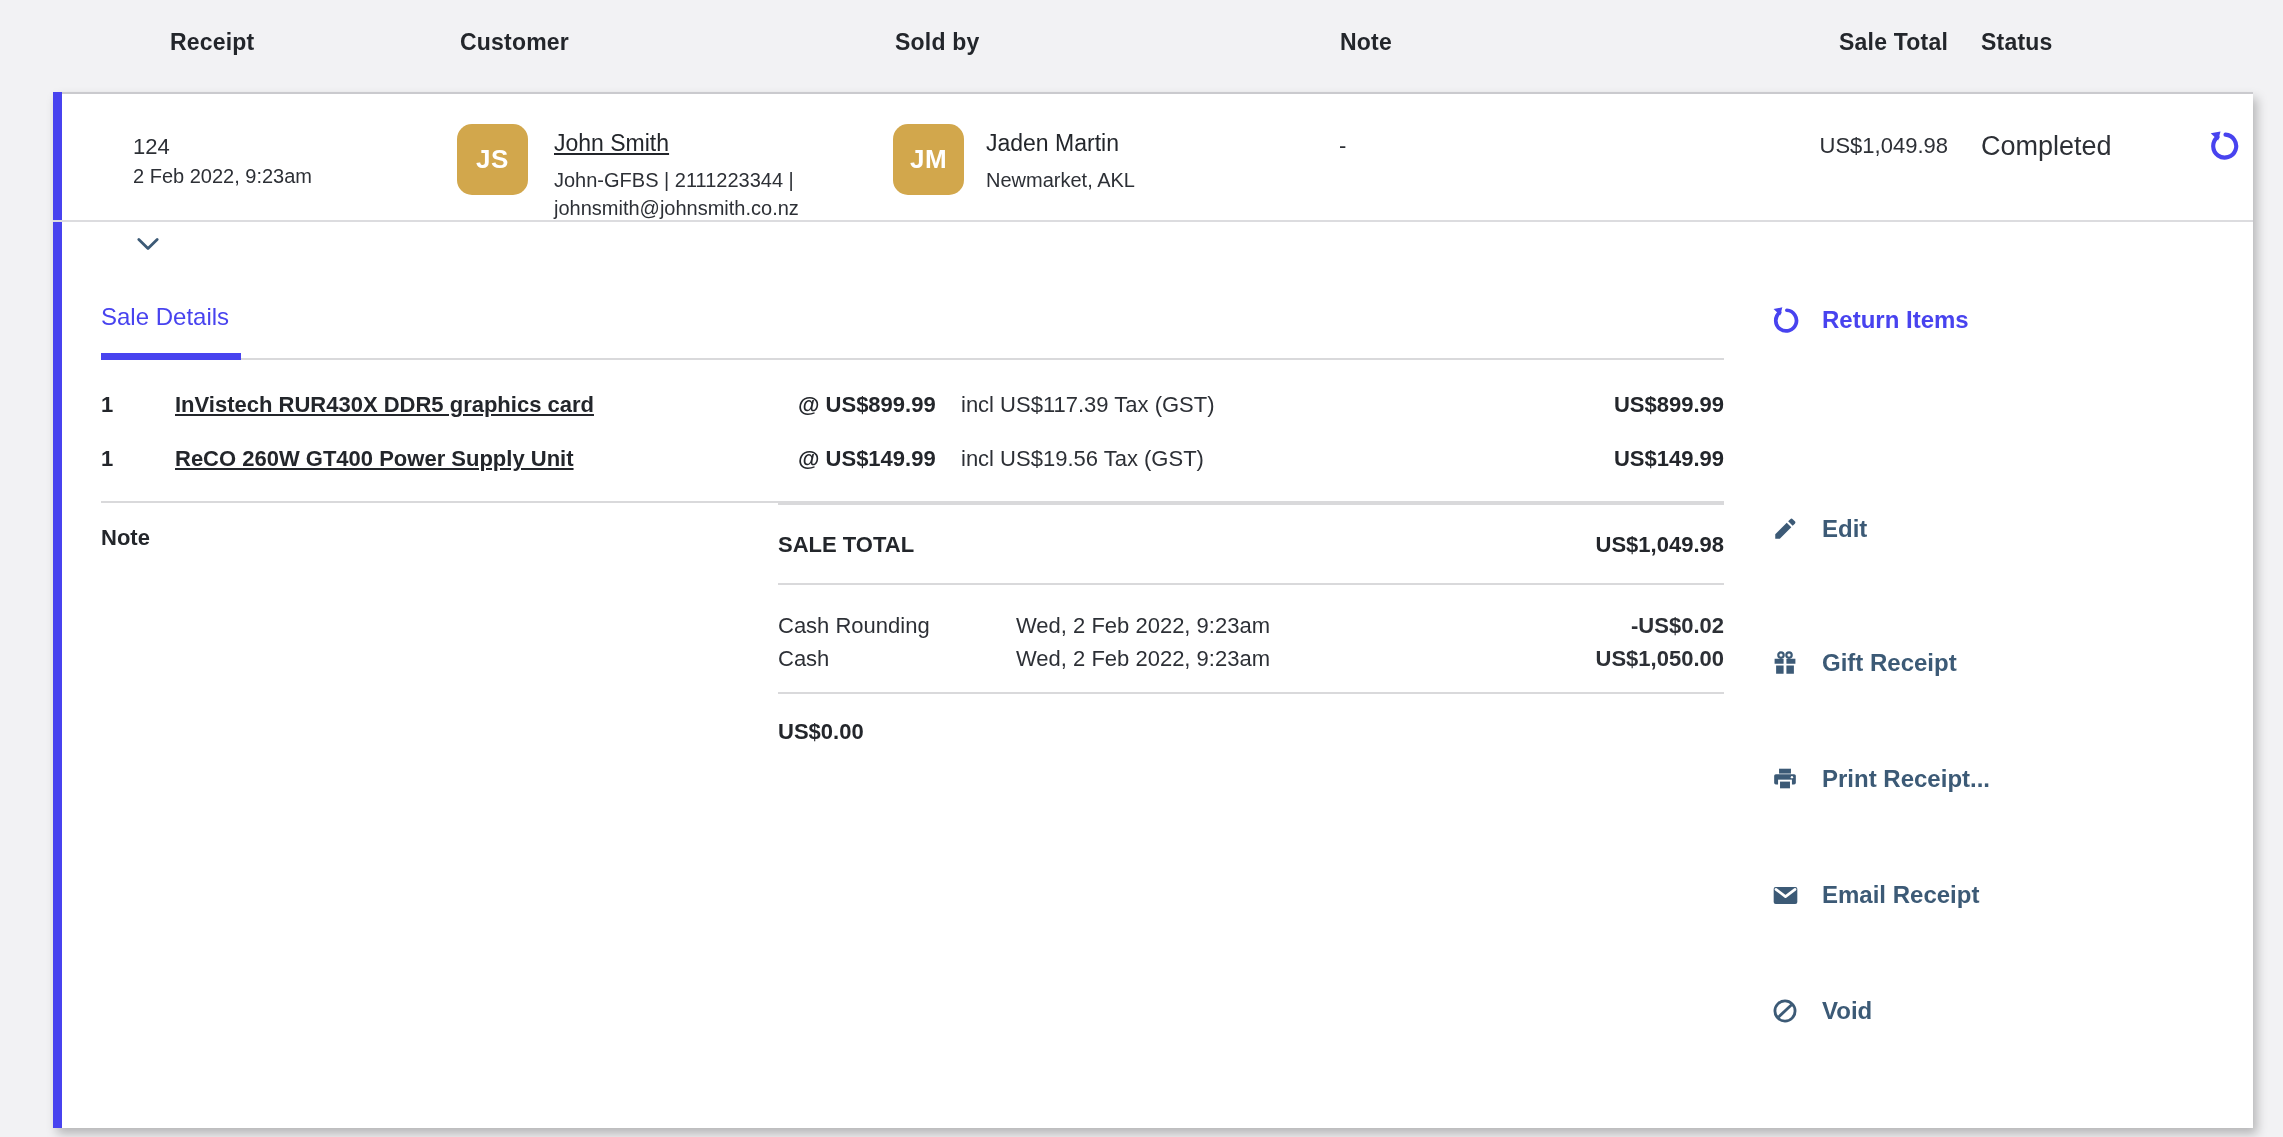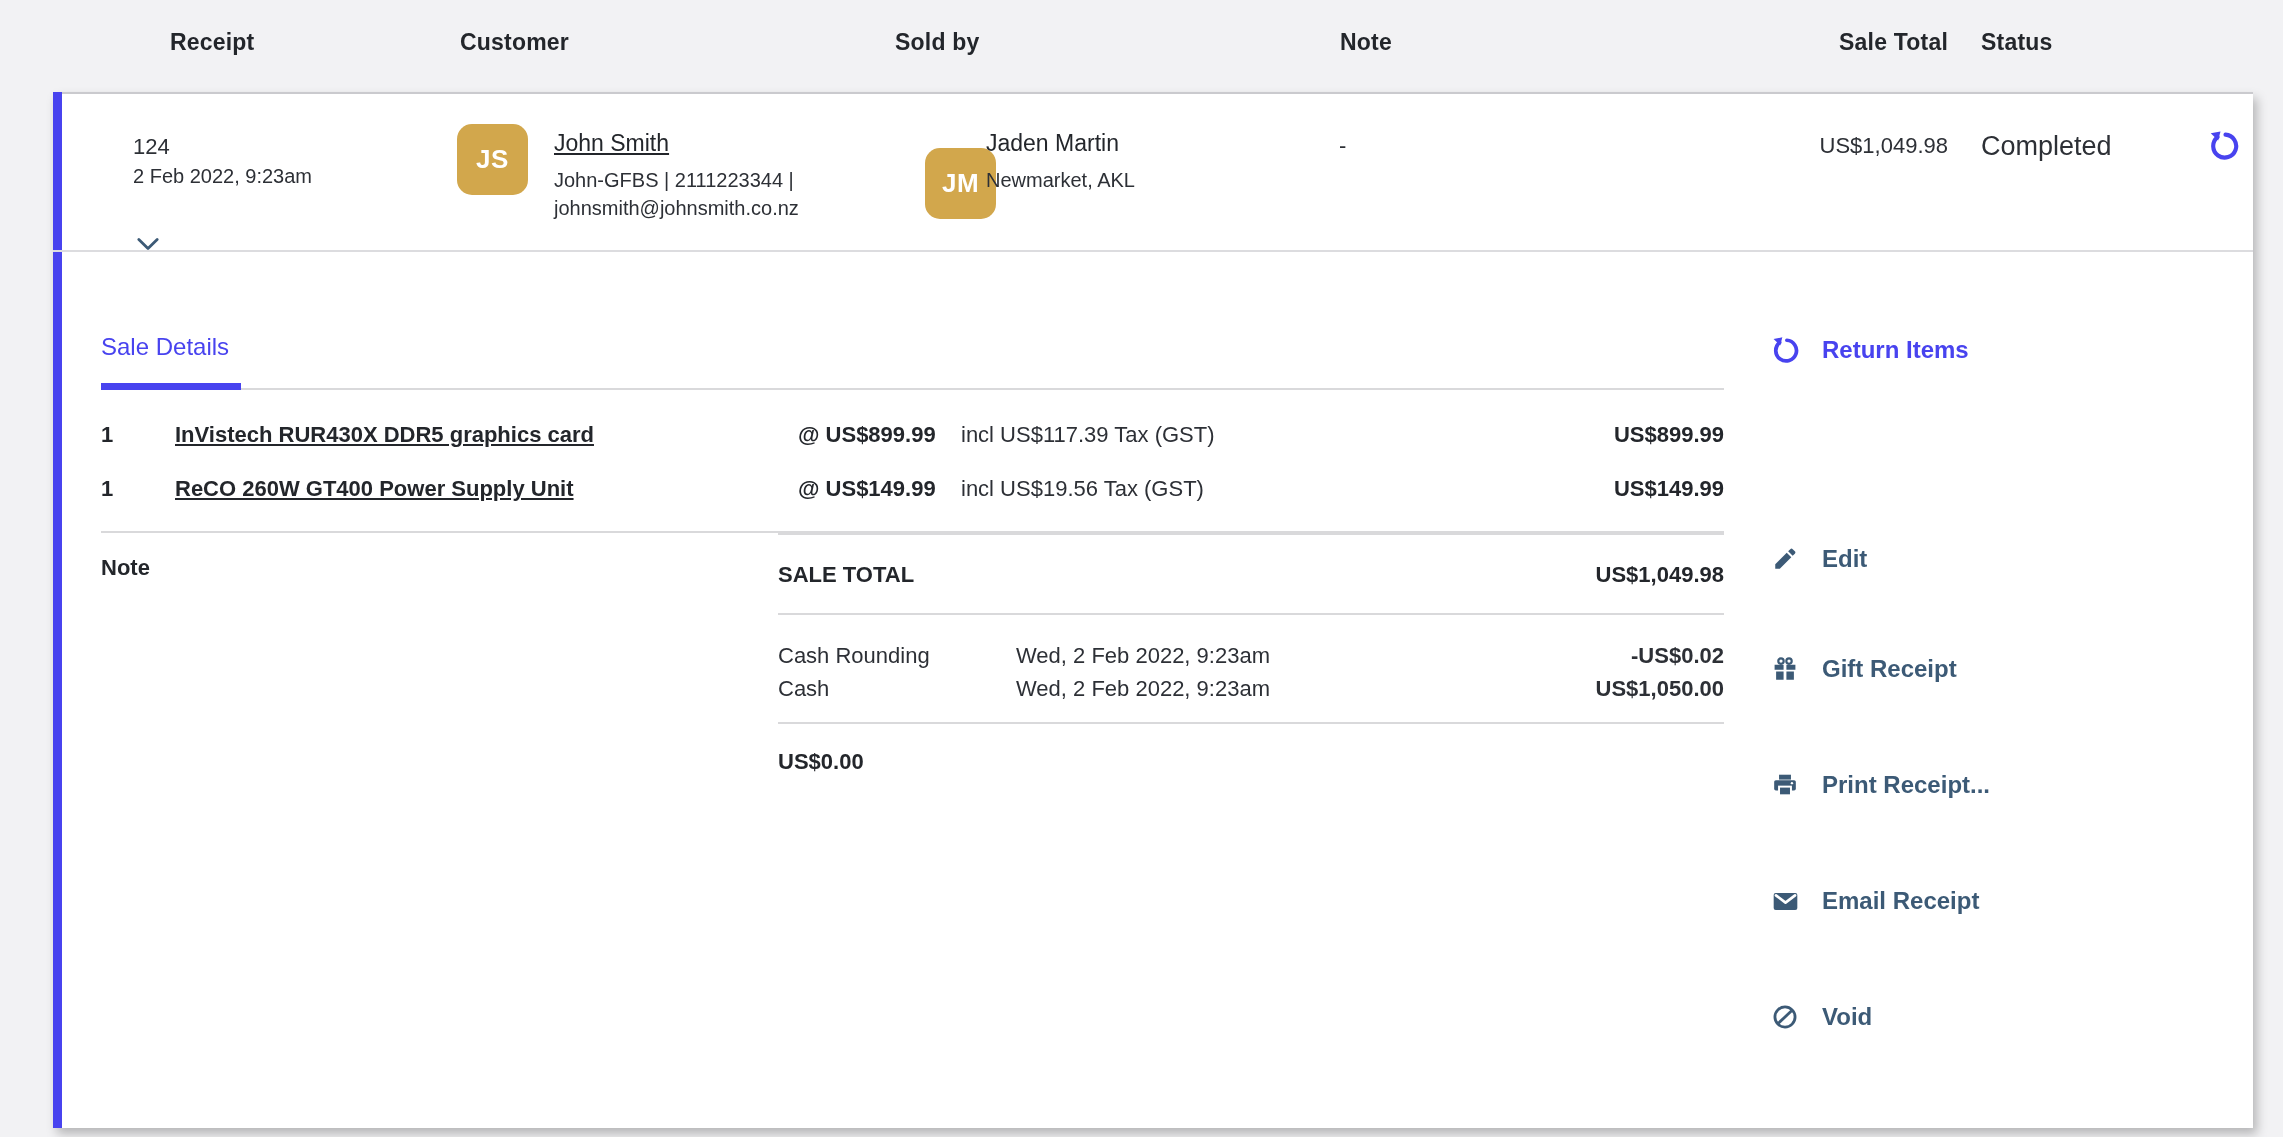--- a/index.html
+++ b/index.html
@@ -25,32 +25,32 @@
   .card {
     position:absolute; left:53px; top:92px; width:2200px; height:1036px;
     background:#fff; border-top:2px solid #cacace;
     box-shadow: 4px 6px 10px rgba(0,0,0,0.25);
   }
   .card::before {
     content:""; position:absolute; left:0; top:-2px; width:9px; height:calc(100% + 2px);
     background:var(--accent,#4843ef);
   }
   
-  .summary { position:relative; height:158px; border-bottom:2px solid #dcdcdf; }
+  .summary { position:relative; height:128px; border-bottom:2px solid #dcdcdf; }
   .expander { position:absolute; left:84px; top:143px; width:24px; height:18px; color:var(--action,#3c5a76); cursor:pointer; }
   .receipt-cell { position:absolute; left:80px; top:38px; }
   .receipt-no   { font-size:22px; line-height:30px; }
   .receipt-date { font-size:20px; line-height:28px; }
   .avatar {
     position:absolute; top:30px; width:71px; height:71px; border-radius:15px;
     background:var(--avatar,#d2a74c); color:#fff; font-size:26px; font-weight:700;
     display:flex; align-items:center; justify-content:center; letter-spacing:0.5px;
   }
   .av-customer { left:404px; }
-  .av-soldby   { left:872px;margin-top:24px; }
+  .av-soldby   { left:840px; }
   .person { position:absolute; top:33px; }
   .p-customer { left:501px; }
   .p-soldby   { left:933px; }
   .person .name { font-size:23px; line-height:33px; color:var(--heading,#23262b); }
   .person .name.link { text-decoration:underline; cursor:pointer; }
   .person .sub { font-size:20px; line-height:28px; margin-top:6px; }
   .note-cell   { position:absolute; left:1286px; top:38px; font-size:22px; line-height:28px; }
   .total-cell  { position:absolute; right:305px; top:38px; font-size:22px; line-height:28px; text-align:right; }
   .status-cell { position:absolute; left:1928px; top:38px; font-size:27px; line-height:28px; }
   .row-return  { position:absolute; right:14px; top:37px; width:30px; height:30px; color:var(--accent,#4843ef); cursor:pointer; }
@@ -88,21 +88,21 @@
   
   .actions { margin-left:47px; padding-top:79px; width:430px; }
   .action-btn {
     display:flex; align-items:center; height:38px; cursor:pointer;
     color:var(--action,#3c5a76); font-size:24px; font-weight:700;
   }
   .action-btn.primary { color:var(--accent,#4843ef); }
   .action-btn .ic { width:28px; height:28px; flex:0 0 28px; display:flex; align-items:center; justify-content:center; }
   .action-btn .lb { margin-left:23px; }
   .gap-lg { margin-top:171px; }
-  .gap-md { margin-top:72px; }
+  .gap-md { margin-top:96px; }
   .gap-sm { margin-top:78px; }
   svg { display:block; }
 </style>
 </head>
 <body>
 
 <div class="page">
 
   <div class="col-head ch-receipt">Receipt</div>
   <div class="col-head ch-customer">Customer</div>

